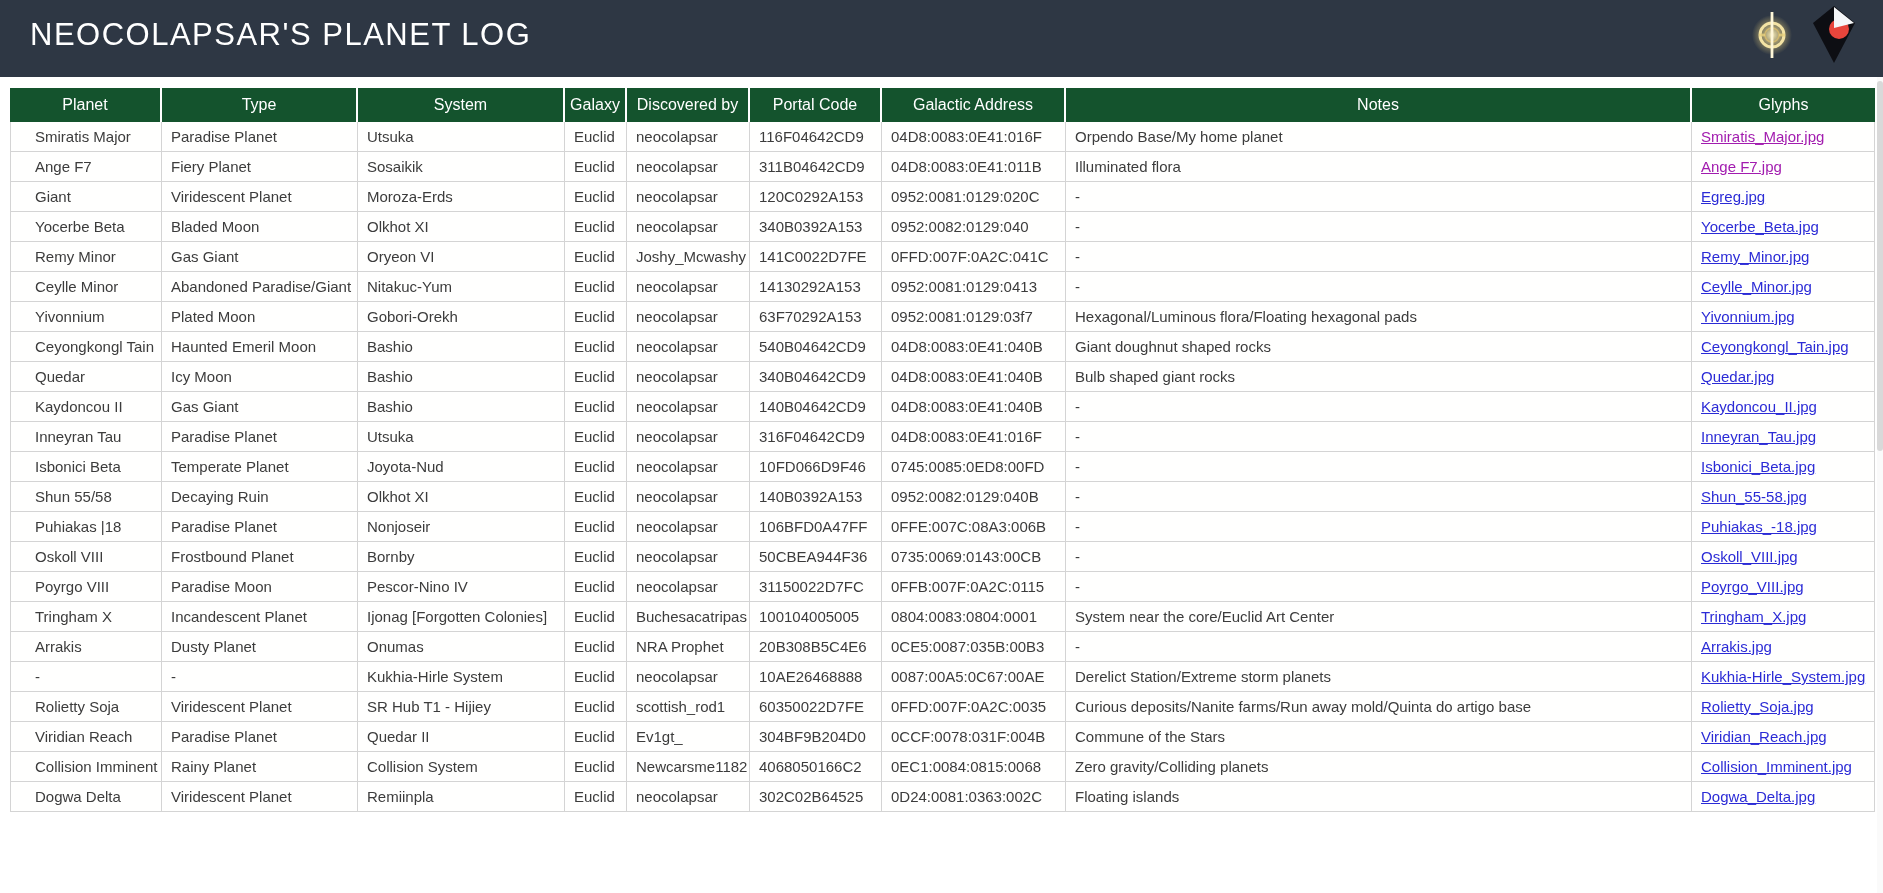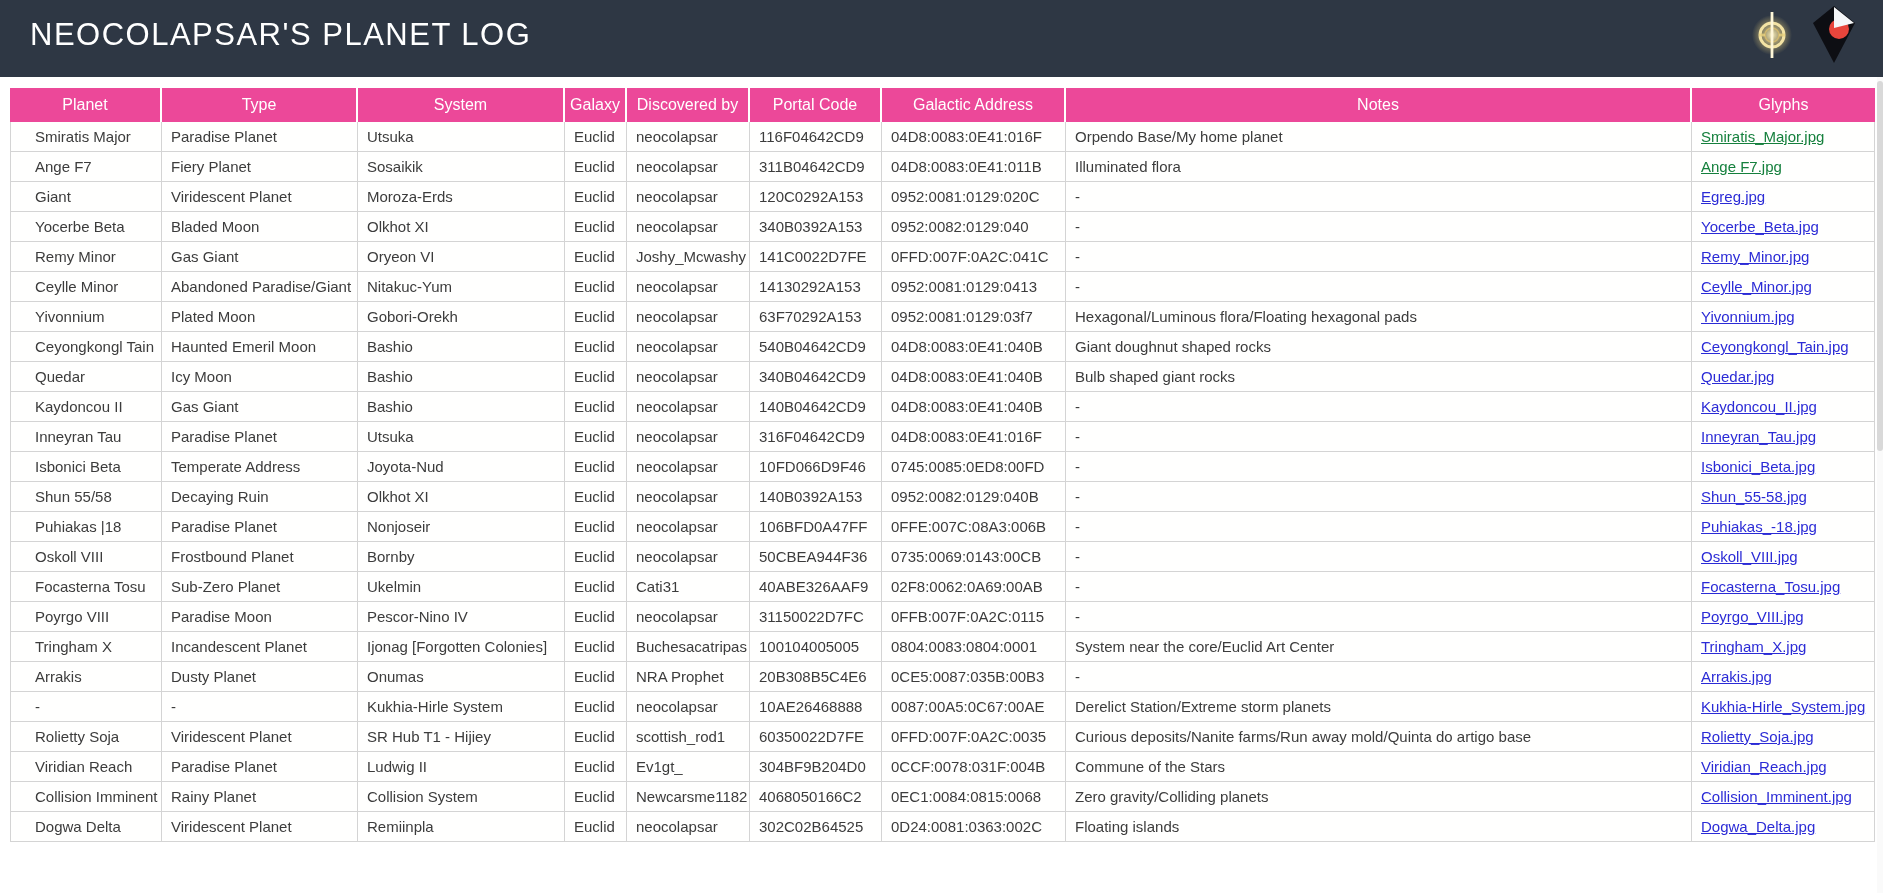--- a/index.html
+++ b/index.html
@@ -7,29 +7,29 @@
 
   
   .topbar{height:77px;background:#2e3744;display:flex;align-items:center;padding:0 26px 8px 30px;box-sizing:border-box;}
   .site-title{color:#ffffff;font-size:31px;font-weight:400;letter-spacing:1.5px;white-space:nowrap;}
   .topbar-icons{margin-left:auto;display:flex;align-items:center;gap:20px;}
   .icon-btn{display:flex;align-items:center;justify-content:center;cursor:pointer;}
 
   
   .table-wrap{margin:11px 0 0 10px;}
   table{border-collapse:separate;border-spacing:0;table-layout:fixed;width:1865px;}
-  thead th{background:#ec4899;color:#ffffff;font-weight:400;font-size:16px;height:34px;
+  thead th{background:#14532d;color:#ffffff;font-weight:400;font-size:16px;height:34px;
            border-right:2px solid #ffffff;padding:0 4px;box-sizing:border-box;white-space:nowrap;overflow:hidden;}
   thead th:last-child{border-right:none;}
   tbody td{height:30px;font-size:15px;color:#3c3c3c;padding:0 9px;box-sizing:border-box;
            border-bottom:1px solid #d4d4d4;border-right:1px solid #d4d4d4;
            white-space:nowrap;overflow:hidden;text-overflow:clip;background:#fffffe;}
   tbody tr td:first-child{border-left:1px solid #d4d4d4;padding-left:24px;}
   a.glyph-link{color:#2b2bd6;text-decoration:underline;cursor:pointer;}
-  a.glyph-link.visited{color:#15803d;}
+  a.glyph-link.visited{color:#a21caf;}
 
   
   .scrollbar-track{position:absolute;top:77px;right:0;width:6px;height:816px;background:#fafafa;}
   .scrollbar-thumb{position:absolute;top:4px;right:0;width:6px;height:370px;background:#d9d9d9;border-radius:3px;}
 </style>
 </head>
 <body>
 
 <div class="page">
 
@@ -206,21 +206,21 @@
             <td>Utsuka</td>
             <td>Euclid</td>
             <td>neocolapsar</td>
             <td>316F04642CD9</td>
             <td>04D8:0083:0E41:016F</td>
             <td>-</td>
             <td><a class="glyph-link" href="#">Inneyran_Tau.jpg</a></td>
           </tr>
           <tr>
             <td>Isbonici Beta</td>
-            <td>Temperate Address</td>
+            <td>Temperate Planet</td>
             <td>Joyota-Nud</td>
             <td>Euclid</td>
             <td>neocolapsar</td>
             <td>10FD066D9F46</td>
             <td>0745:0085:0ED8:00FD</td>
             <td>-</td>
             <td><a class="glyph-link" href="#">Isbonici_Beta.jpg</a></td>
           </tr>
           <tr>
             <td>Shun 55/58</td>
@@ -247,31 +247,20 @@
           <tr>
             <td>Oskoll VIII</td>
             <td>Frostbound Planet</td>
             <td>Bornby</td>
             <td>Euclid</td>
             <td>neocolapsar</td>
             <td>50CBEA944F36</td>
             <td>0735:0069:0143:00CB</td>
             <td>-</td>
             <td><a class="glyph-link" href="#">Oskoll_VIII.jpg</a></td>
-          </tr>
-          <tr>
-            <td>Focasterna Tosu</td>
-            <td>Sub-Zero Planet</td>
-            <td>Ukelmin</td>
-            <td>Euclid</td>
-            <td>Cati31</td>
-            <td>40ABE326AAF9</td>
-            <td>02F8:0062:0A69:00AB</td>
-            <td>-</td>
-            <td><a class="glyph-link" href="#">Focasterna_Tosu.jpg</a></td>
           </tr>
           <tr>
             <td>Poyrgo VIII</td>
             <td>Paradise Moon</td>
             <td>Pescor-Nino IV</td>
             <td>Euclid</td>
             <td>neocolapsar</td>
             <td>31150022D7FC</td>
             <td>0FFB:007F:0A2C:0115</td>
             <td>-</td>
@@ -317,21 +306,21 @@
             <td>Euclid</td>
             <td>scottish_rod1</td>
             <td>60350022D7FE</td>
             <td>0FFD:007F:0A2C:0035</td>
             <td>Curious deposits/Nanite farms/Run away mold/Quinta do artigo base</td>
             <td><a class="glyph-link" href="#">Rolietty_Soja.jpg</a></td>
           </tr>
           <tr>
             <td>Viridian Reach</td>
             <td>Paradise Planet</td>
-            <td>Ludwig II</td>
+            <td>Quedar II</td>
             <td>Euclid</td>
             <td>Ev1gt_</td>
             <td>304BF9B204D0</td>
             <td>0CCF:0078:031F:004B</td>
             <td>Commune of the Stars</td>
             <td><a class="glyph-link" href="#">Viridian_Reach.jpg</a></td>
           </tr>
           <tr>
             <td>Collision Imminent</td>
             <td>Rainy Planet</td>

